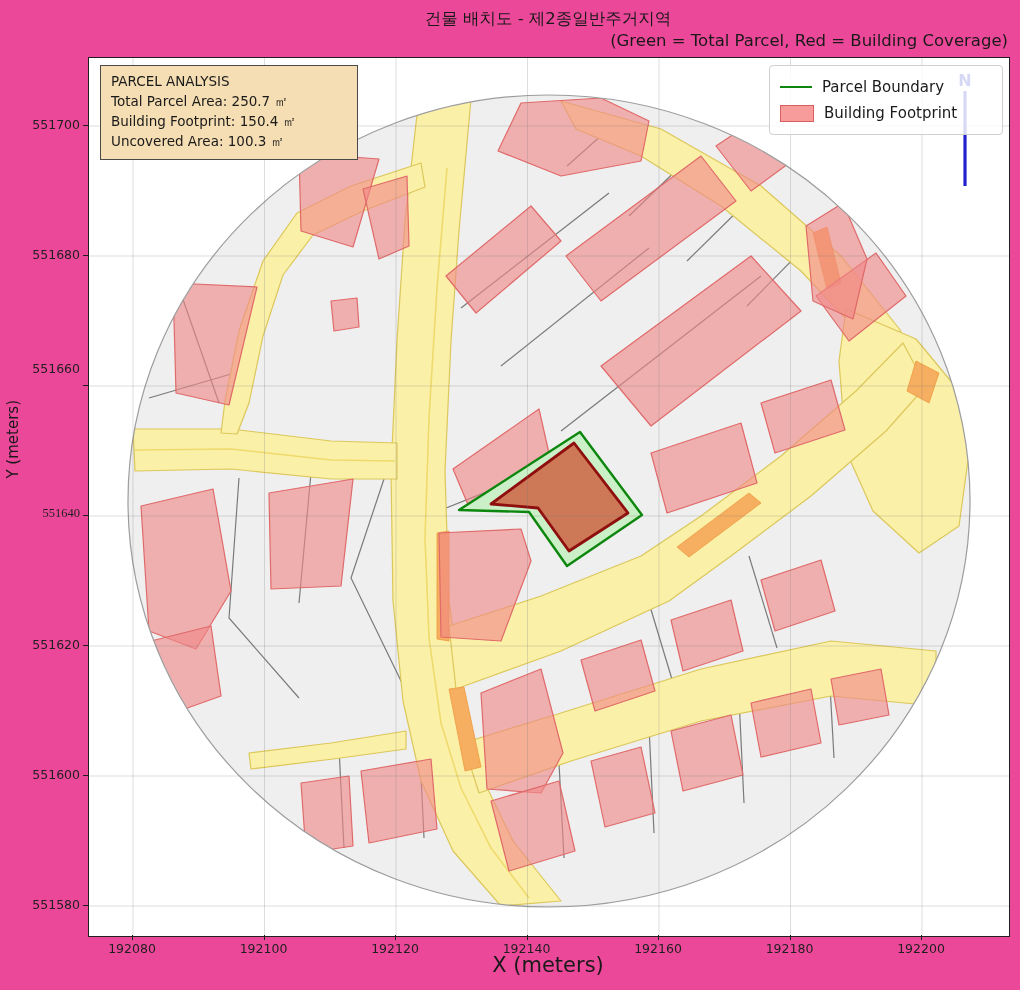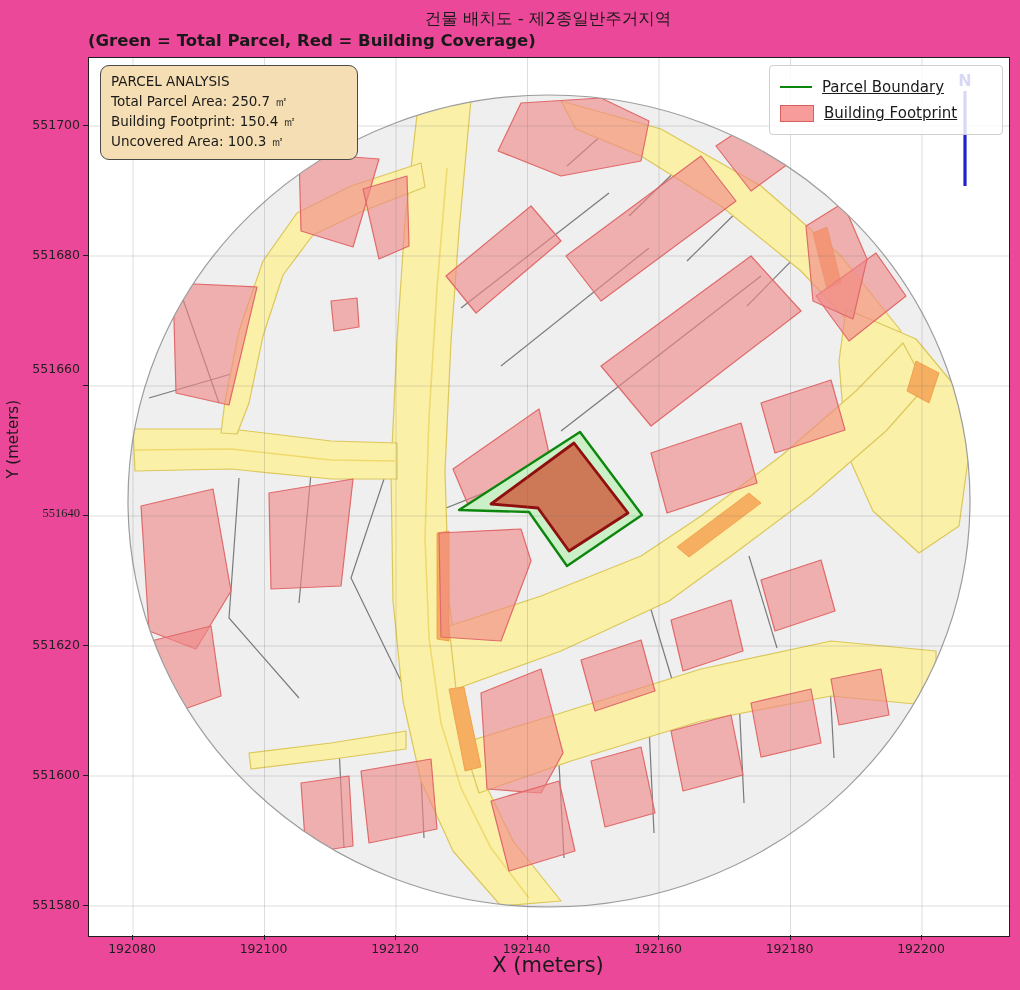--- a/index.html
+++ b/index.html
@@ -1,38 +1,38 @@
 <!DOCTYPE html>
 <html><head>
 <meta charset="utf-8">
 <style>
   html,body{margin:0;padding:0;background:#fff;}
   .fig{position:relative;width:1020px;height:990px;background:#ec4899;
        font-family:"DejaVu Sans","Liberation Sans",sans-serif;color:#191919;overflow:hidden;}
   .title1{position:absolute;top:8px;left:88px;width:920px;text-align:center;
           font-size:16.5px;font-weight:500;}
-  .title2{position:absolute;top:31px;left:88px;width:920px;text-align:left;
-          font-size:16.5px;font-weight:700;}
+  .title2{position:absolute;top:31px;left:88px;width:920px;text-align:right;
+          font-size:16.5px;font-weight:400;}
   .plot{position:absolute;left:88px;top:57px;width:920px;height:878px;
         border:1.2px solid #1f1f1f;box-sizing:content-box;background:#fff;}
   .plot svg{position:absolute;left:0;top:0;}
   .xlabel{position:absolute;top:953px;left:88px;width:920px;text-align:center;font-size:21px;}
   .ylabel{position:absolute;left:4px;top:400px;font-size:15px;
           writing-mode:vertical-rl;transform:rotate(180deg);}
   .ticklab{position:absolute;font-size:12.5px;color:#1f1f1f;}
   .ticklab.x{width:90px;text-align:center;top:941px;}
   .ticklab.y{width:72px;text-align:right;}
   .tickmark{position:absolute;background:#1f1f1f;}
   .infobox{position:absolute;left:11px;top:7px;width:236px;background:#f5deb3;
-           border:1.6px solid #4a4a4a;border-radius:9px;padding:6px 10px 7px 10px;
+           border:1.6px solid #4a4a4a;border-radius:0;padding:6px 10px 7px 10px;
            font-size:13.5px;line-height:1.48;color:#1a1a1a;z-index:5;}
   .legend{position:absolute;right:6px;top:7px;width:212px;background:rgba(255,255,255,0.82);
           border:1px solid #cfcfcf;border-radius:4px;padding:8px 10px;z-index:4;}
   .legrow{display:flex;align-items:center;height:26px;}
-  .legrow .lab{font-size:15px;margin-left:10px;color:#1a1a1a;text-decoration:underline;}
+  .legrow .lab{font-size:15px;margin-left:10px;color:#1a1a1a;}
   .sw-line{display:inline-block;width:32px;height:0;border-top:2px solid #0d860d;}
   .sw-patch{display:inline-block;width:32px;height:15px;background:rgba(246,122,122,0.75);
             border:1.3px solid #d95f5f;}
 </style>
 </head>
 <body>
 
 <div class="fig">
 
   <div class="title1">건물 배치도 - 제2종일반주거지역</div>

